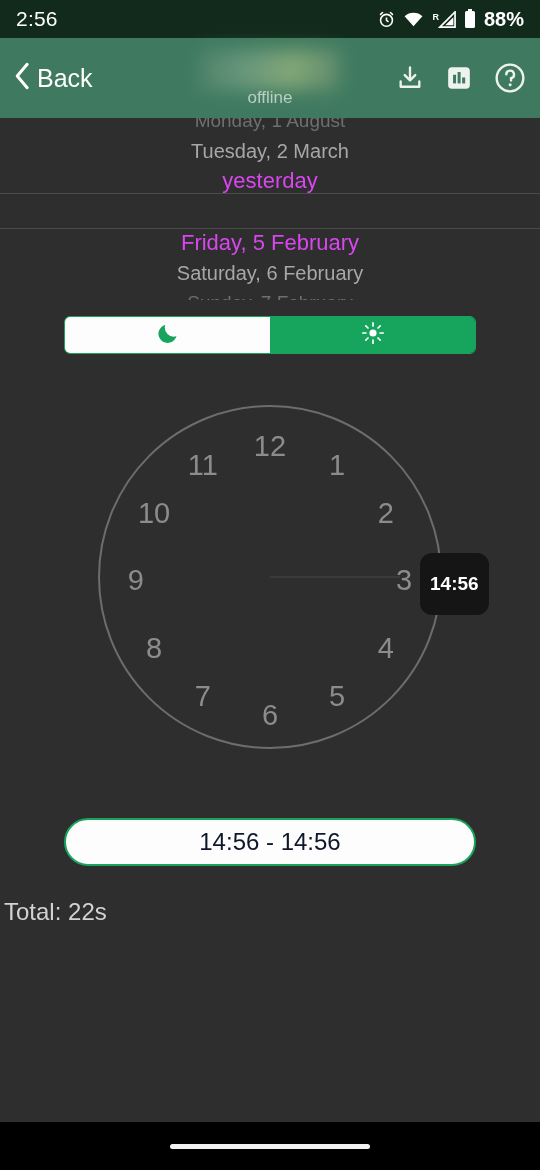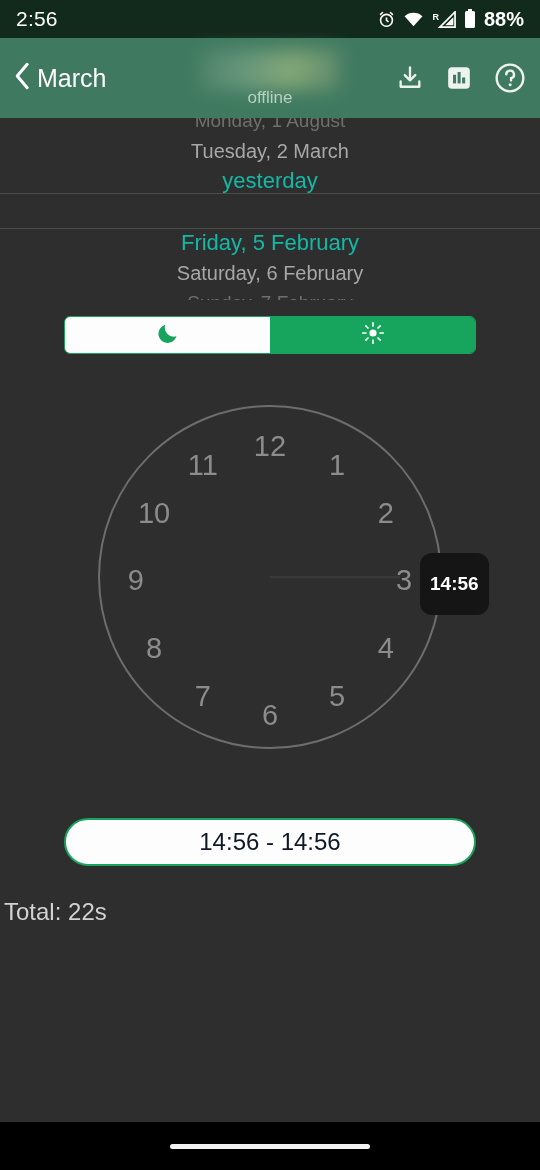--- a/index.html
+++ b/index.html
@@ -51,21 +51,21 @@
   .date-area{
     position:absolute; top:118px; left:0; width:540px; height:182px;
     overflow:hidden;
   }
   .wheel{ position:absolute; left:0; width:540px; text-align:center; }
   .wheel-top{ top:-12px; }
   .wheel-bottom{ top:110px; }
   .d-row{ line-height:30px; white-space:nowrap; }
   .d-far  { font-size:19px; color:#6f6f6f; }
   .d-mid  { font-size:20px; color:#a7a7a7; }
-  .d-near { font-size:22px; color:#14b8a6; }
+  .d-near { font-size:22px; color:#d946ef; }
   .sel-line{
     position:absolute; left:0; width:540px; height:1px; background:#4b4b4b;
   }
   .sel-top{ top:75px; }
   .sel-bot{ top:110px; }
 
   
   .toggle{
     position:absolute; top:316px; left:64px; width:412px; height:38px;
     display:flex; border-radius:6px; overflow:hidden;
@@ -153,21 +153,21 @@
     </div>
   </div>
 
   <div class="header">
     <div class="back-btn">
       <span>
         <svg width="17" height="28" viewBox="0 0 14 24" fill="none" stroke="#fff" stroke-width="2.6" stroke-linecap="round" stroke-linejoin="round">
           <path d="M11 2 2.5 12 11 22"></path>
         </svg>
       </span>
-      <span class="back-label">March</span>
+      <span class="back-label">Back</span>
     </div>
 
     <div class="title-block">
       <div class="title-blur"></div>
       <div class="subtitle">offline</div>
     </div>
 
     <div class="hdr-actions">
       <span>
         <svg width="28" height="28" viewBox="0 0 24 24" fill="none" stroke="#eef3f0" stroke-width="2" stroke-linecap="round" stroke-linejoin="round">

